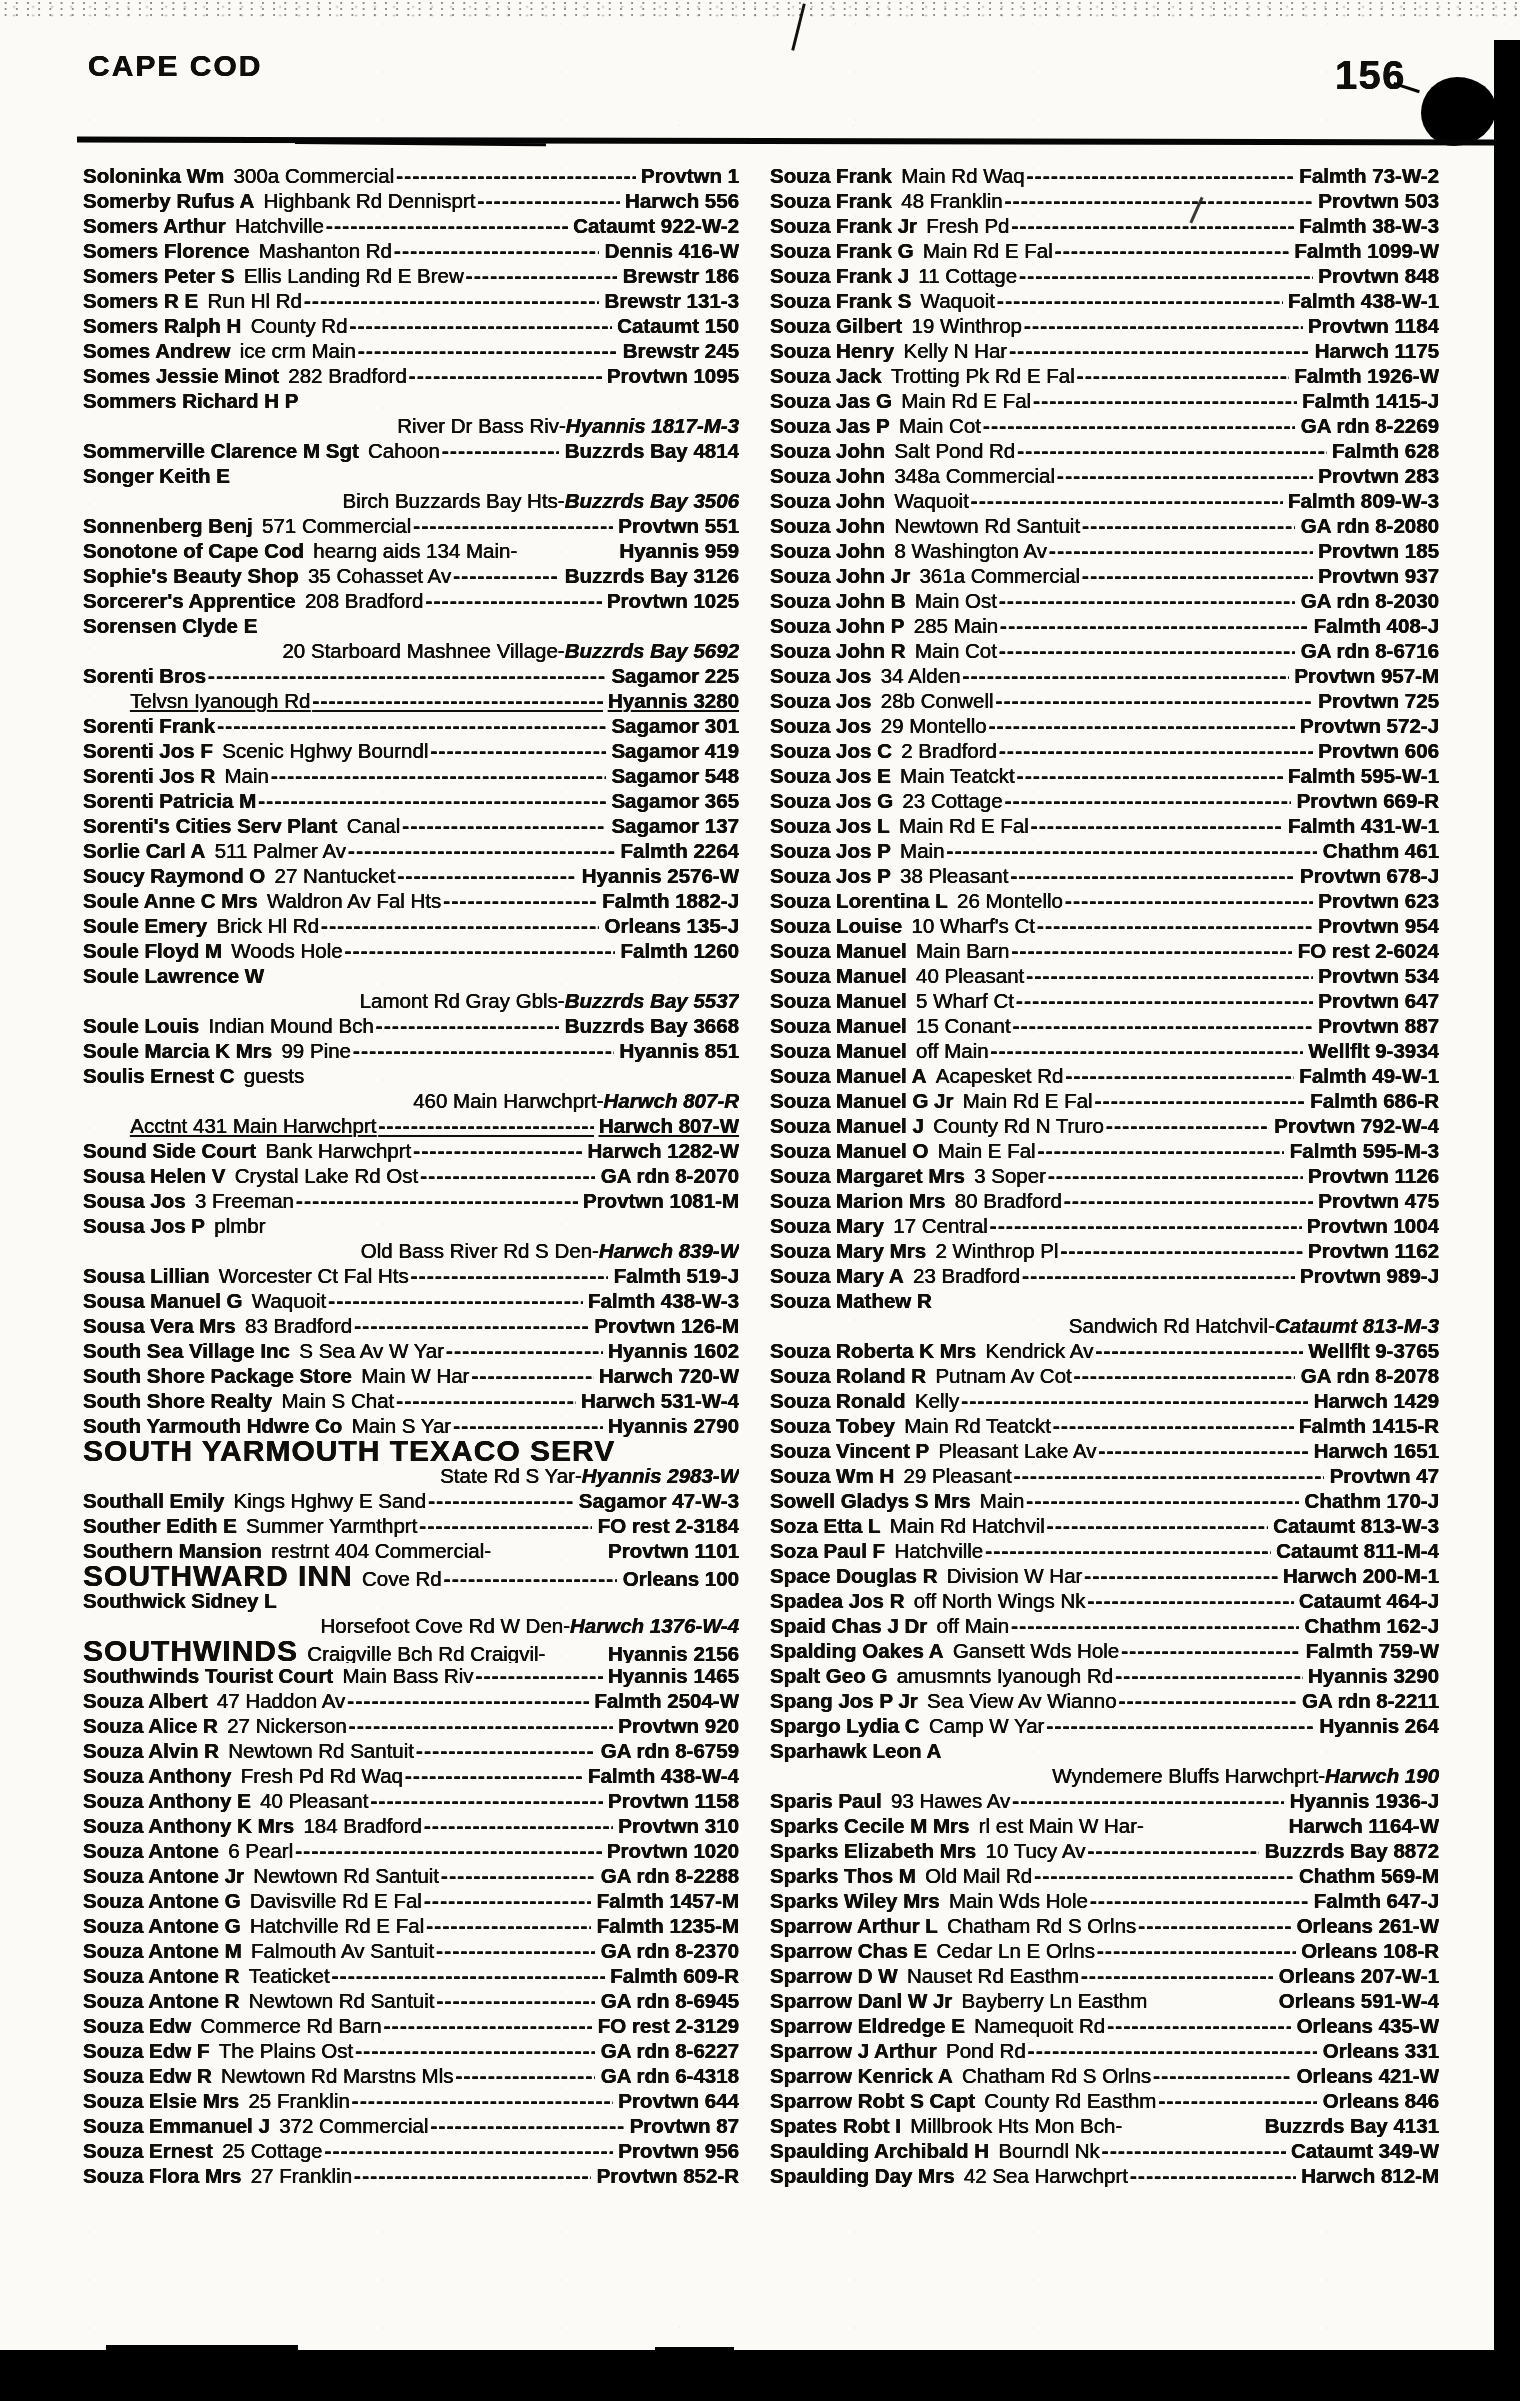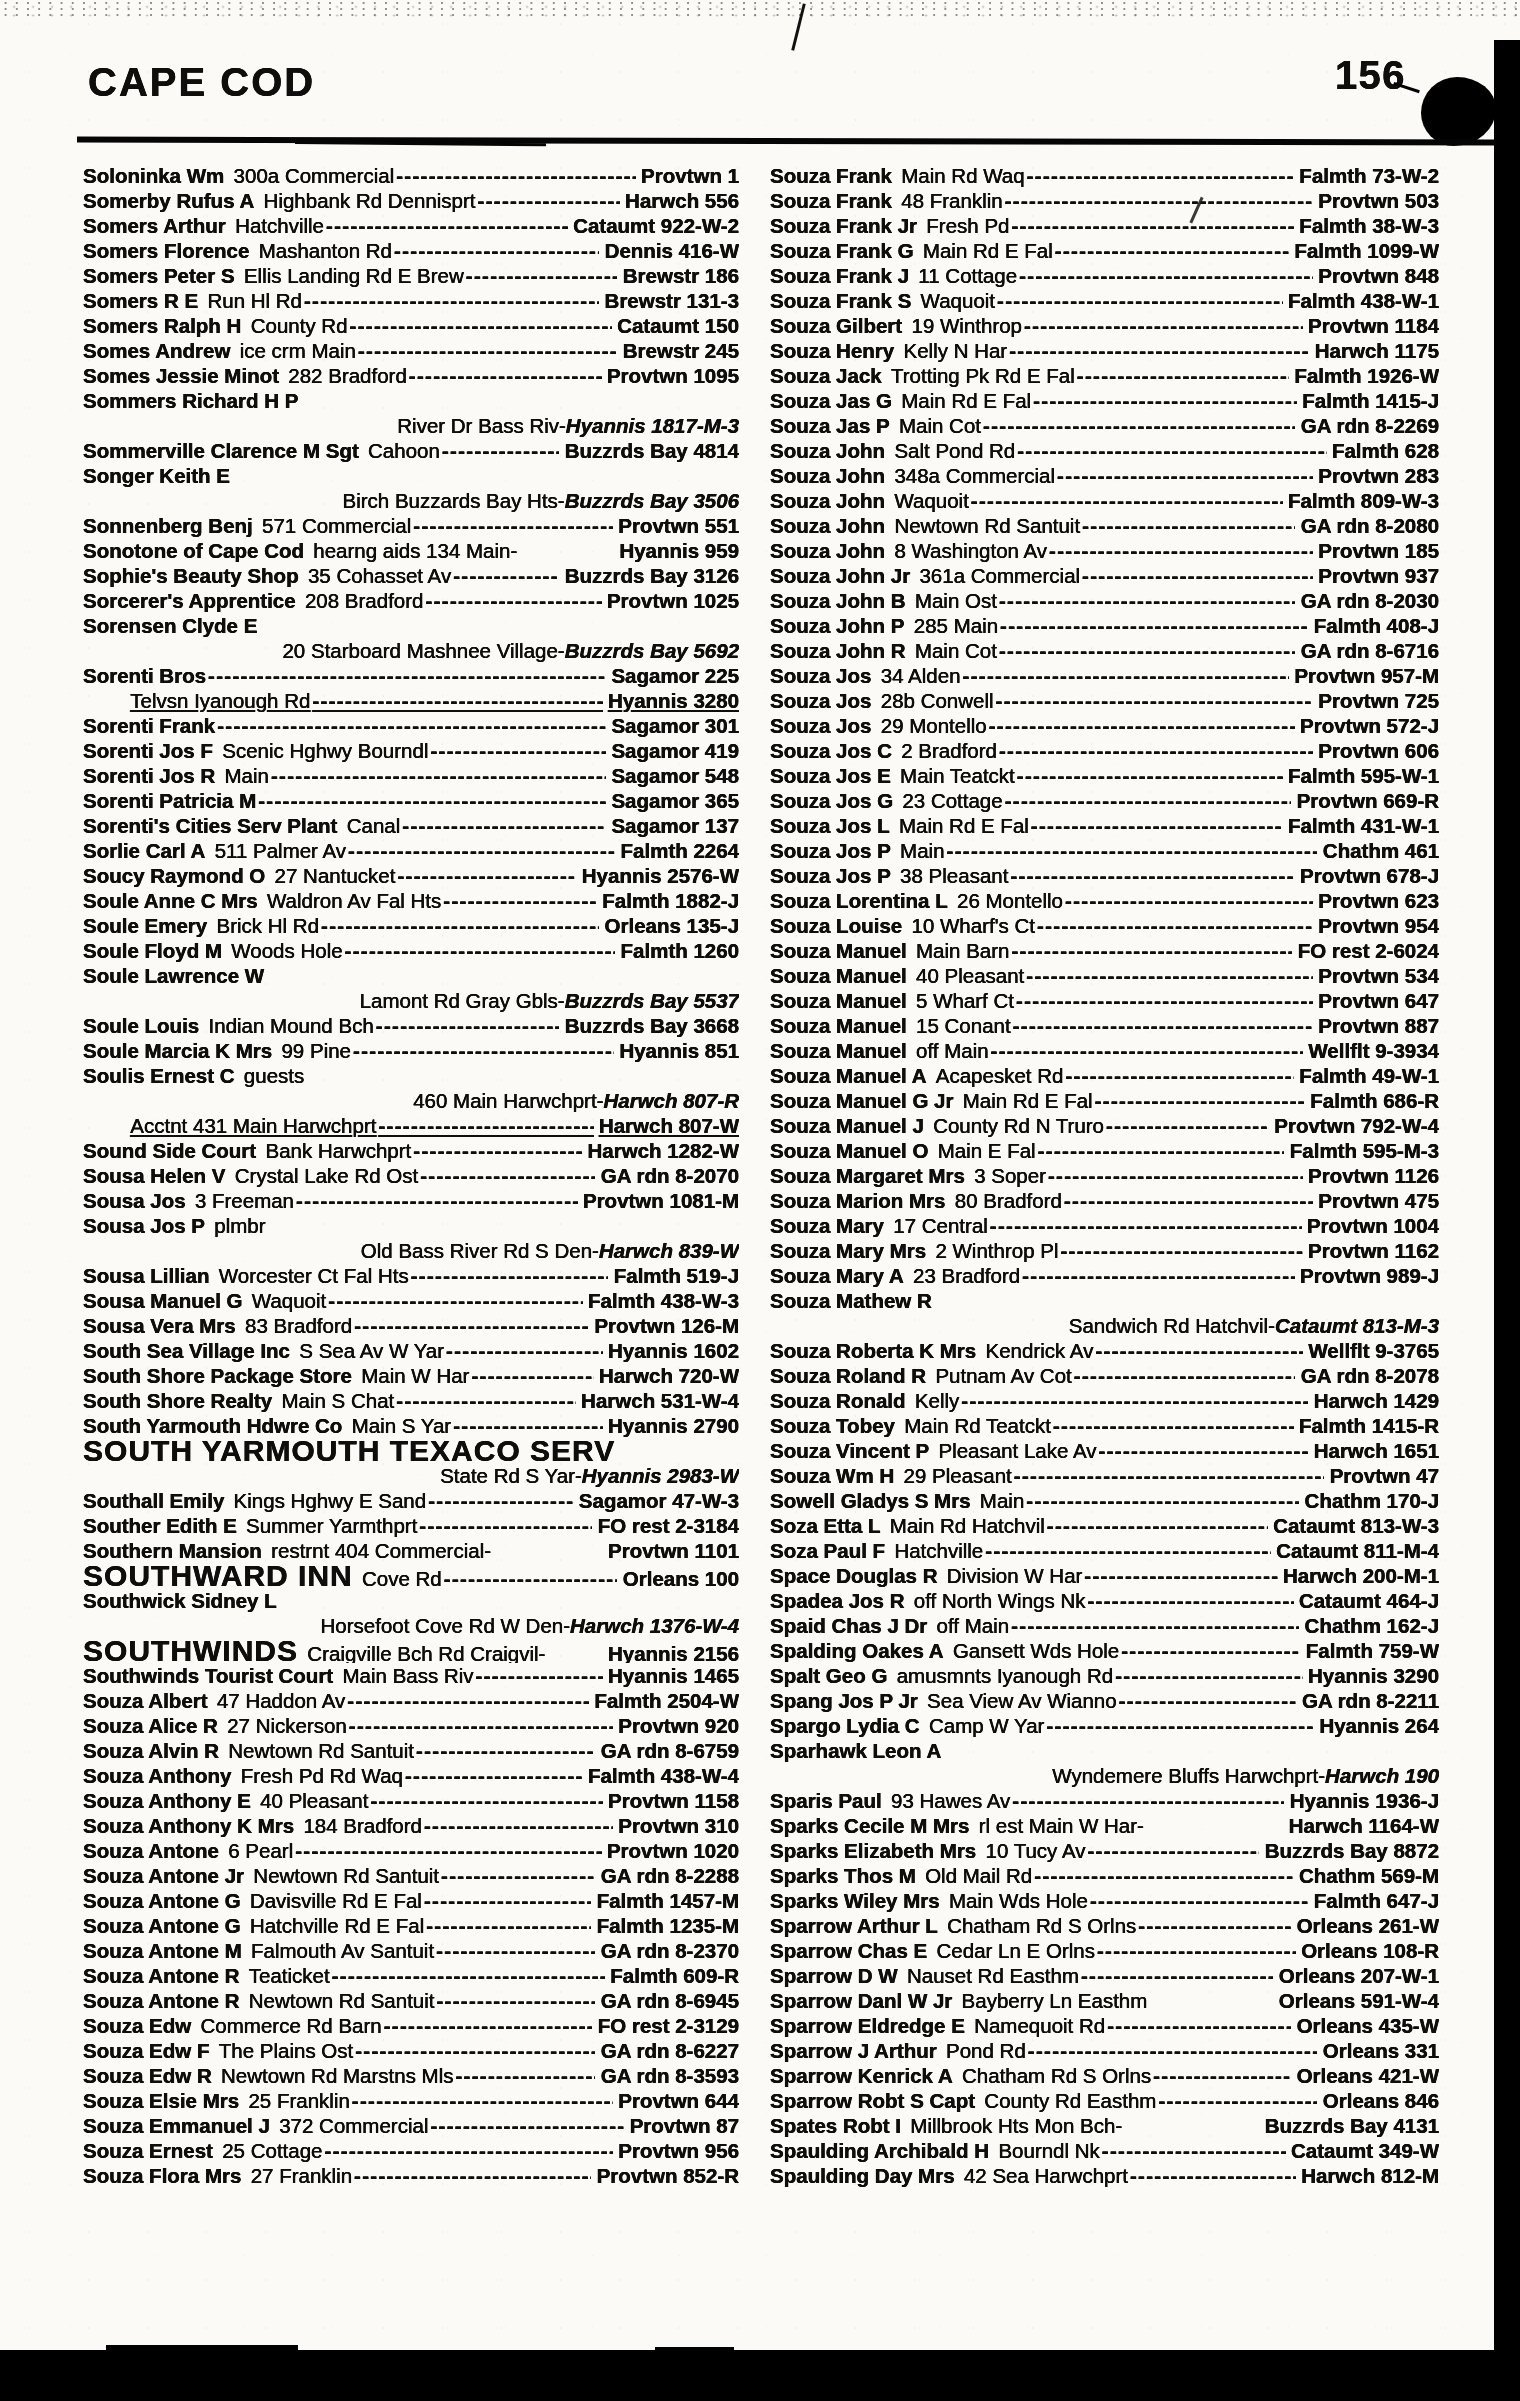--- a/index.html
+++ b/index.html
@@ -35,21 +35,21 @@
   .edge-bottom::after{content:"";position:absolute;left:655px;top:-3.3px;width:79px;height:4px;background:#000;}
   .ink-blob{
     position:absolute;left:1421px;top:77px;width:75px;height:69px;background:#000;
     border-radius:48% 52% 56% 44% / 52% 46% 54% 48%;
   }
   .ink-blob::before{content:"";position:absolute;left:-28px;top:9.3px;width:26.5px;height:3.3px;background:#000;transform:rotate(18deg);}
   .ink-blob::after{content:"";position:absolute;right:-17px;top:-12px;width:3.3px;height:20px;background:#000;transform:rotate(35deg);}
   .pen-mark{position:absolute;left:1195px;top:196px;width:2.6px;height:28px;background:#181614;transform:rotate(24deg);opacity:.85;}
 
   
-  .page-title{position:absolute;left:88px;top:60px;font-size:40px;font-weight:700;letter-spacing:2px;white-space:nowrap;}
+  .page-title{position:absolute;left:88px;top:49px;font-size:30px;font-weight:700;letter-spacing:2px;white-space:nowrap;}
   .page-number{position:absolute;left:1335px;top:53px;font-size:40px;font-weight:700;letter-spacing:1.3px;}
   .header-rule{position:absolute;left:77px;top:138px;width:1417px;height:6px;background:#050505;transform:rotate(0.12deg);}
   .header-rule::after{content:"";position:absolute;left:218px;top:4.6px;width:251px;height:2.6px;background:#050505;transform:rotate(0.4deg);}
 
   
   .col{position:absolute;top:163px;font-size:20.5px;line-height:25px;}
   .col-left{left:83px;width:656px;}
   .col-right{left:770px;width:669px;}
   .row{display:flex;align-items:baseline;white-space:nowrap;overflow:hidden;height:25px;}
   .row .n{font-weight:700;flex:0 0 auto;}
@@ -463,21 +463,21 @@
       <div class="row m">
         <span class="n">Souza Edw F</span>
         <span class="a">The Plains Ost</span>
         <span class="leader"></span>
         <span class="p">GA rdn 8-6227</span>
       </div>
       <div class="row m">
         <span class="n">Souza Edw R</span>
         <span class="a">Newtown Rd Marstns Mls</span>
         <span class="leader"></span>
-        <span class="p">GA rdn 8-3593</span>
+        <span class="p">GA rdn 6-4318</span>
       </div>
       <div class="row m">
         <span class="n">Souza Elsie Mrs</span>
         <span class="a">25 Franklin</span>
         <span class="leader"></span>
         <span class="p">Provtwn 644</span>
       </div>
       <div class="row m">
         <span class="n">Souza Emmanuel J</span>
         <span class="a">372 Commercial</span>

